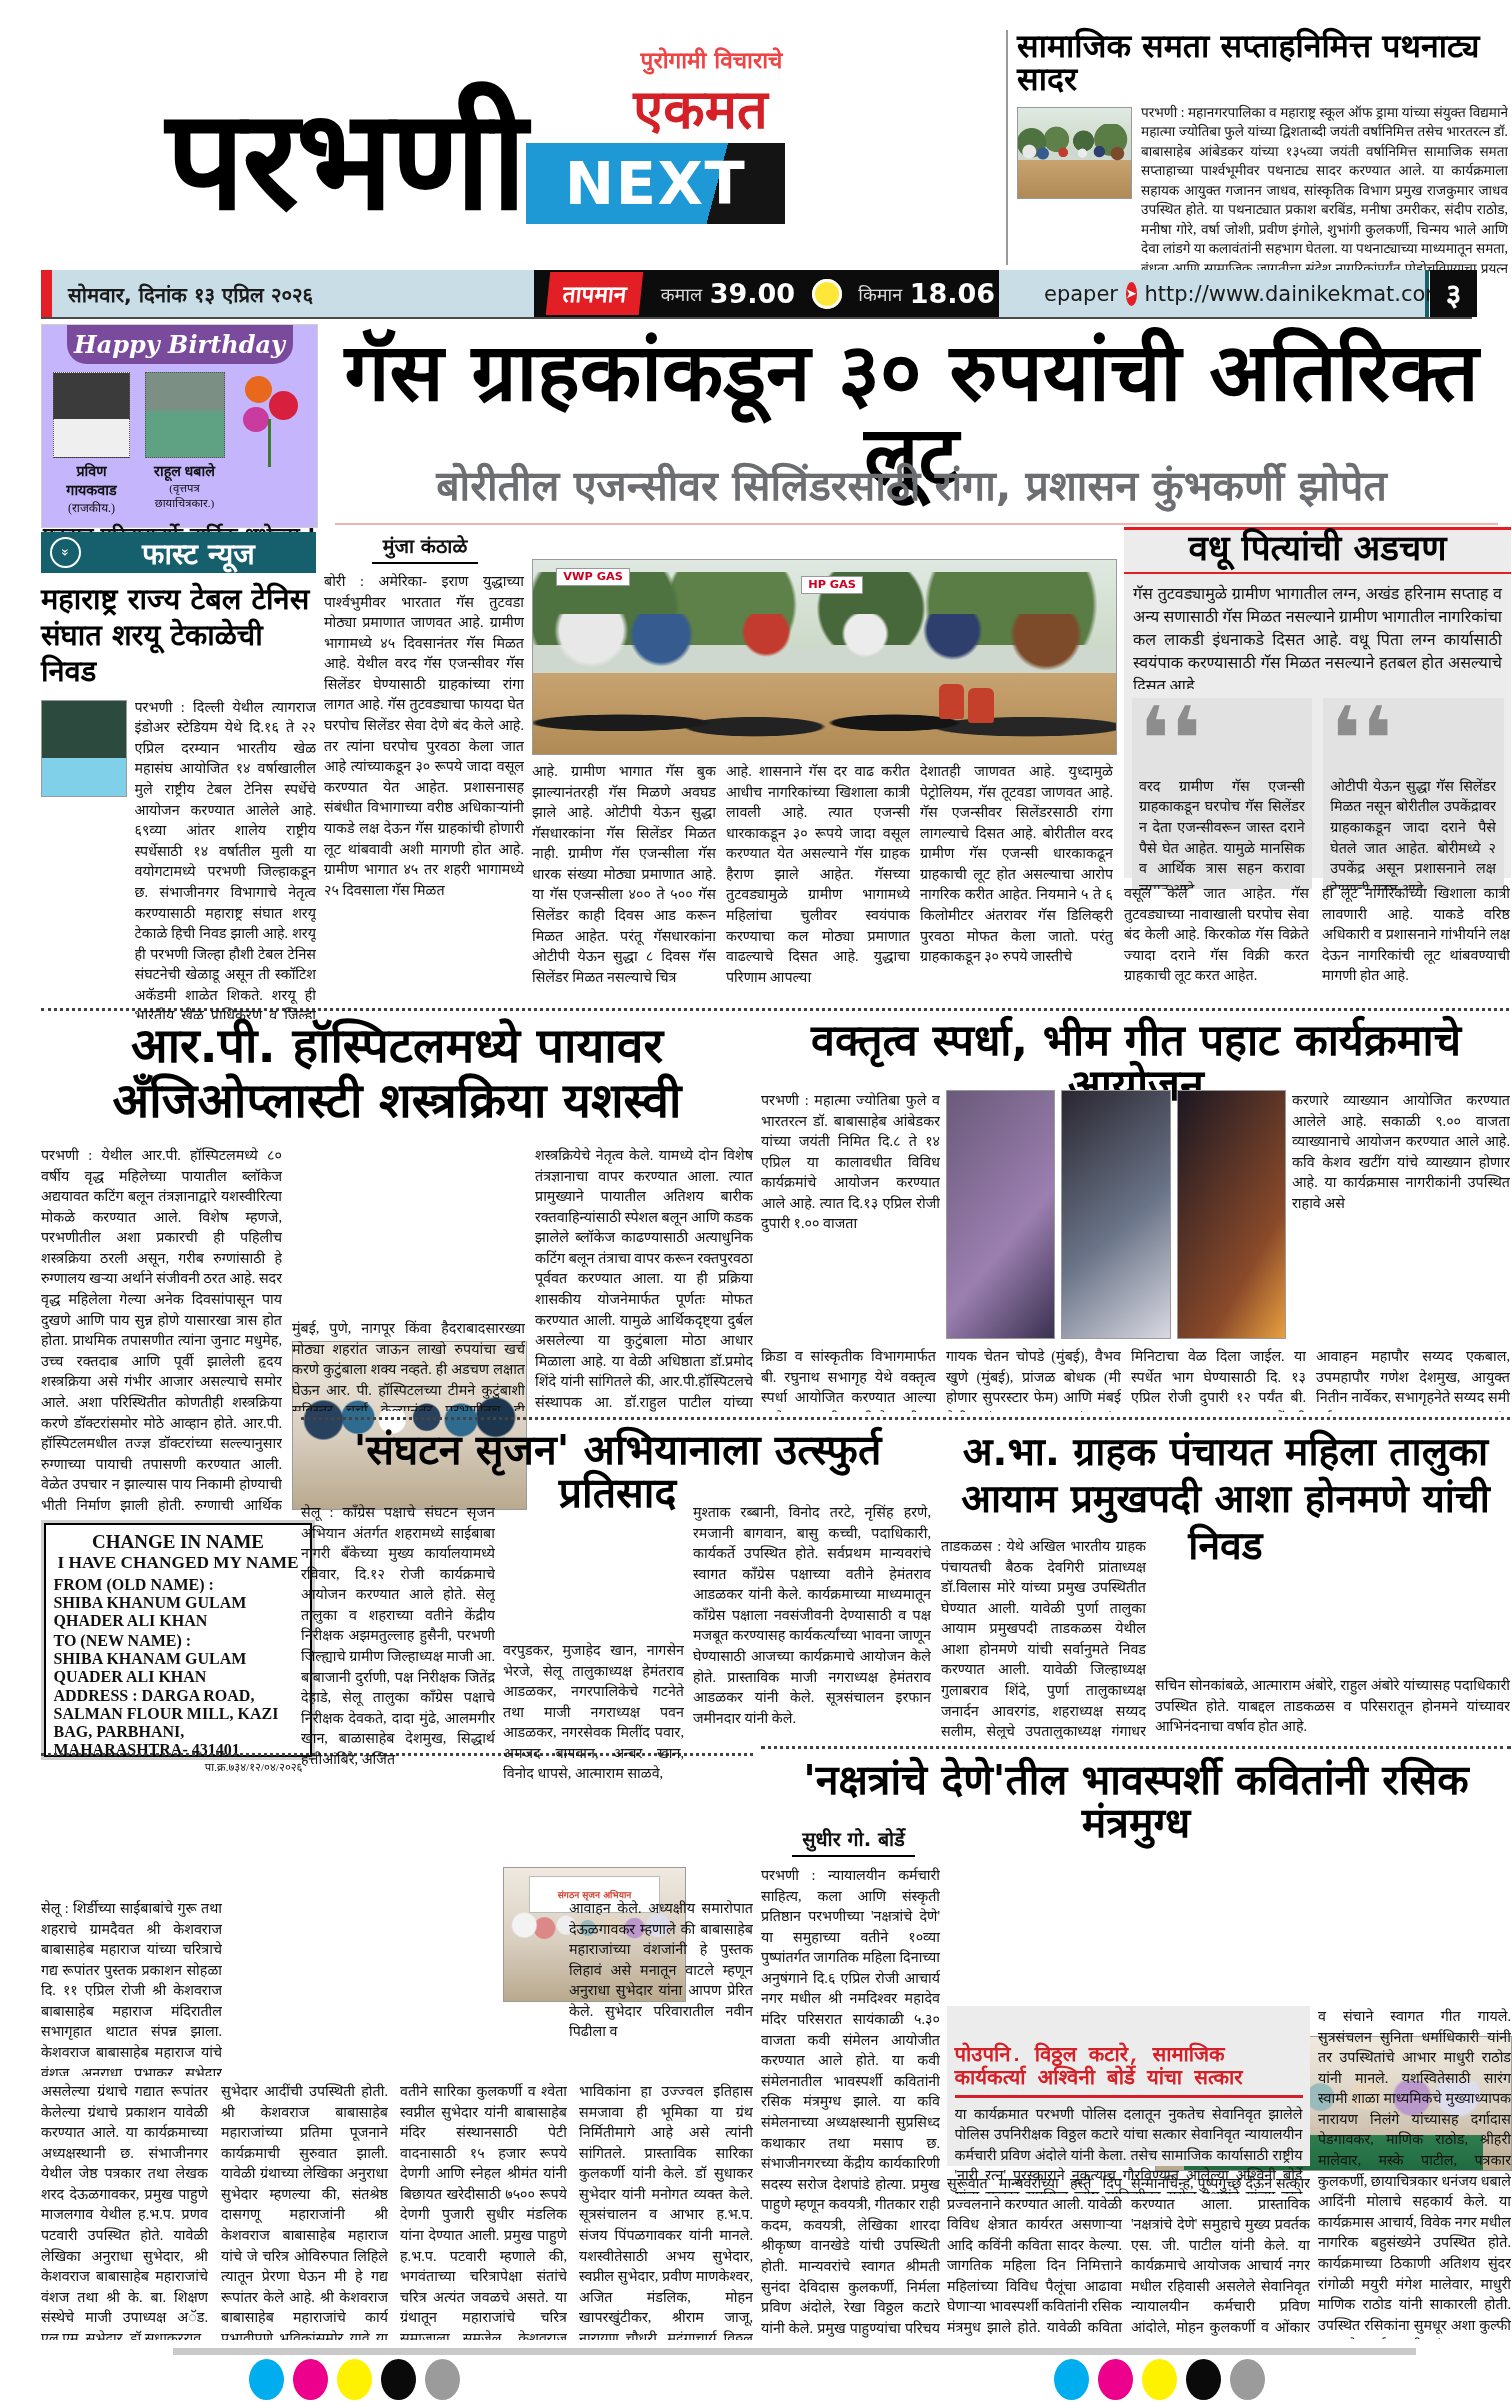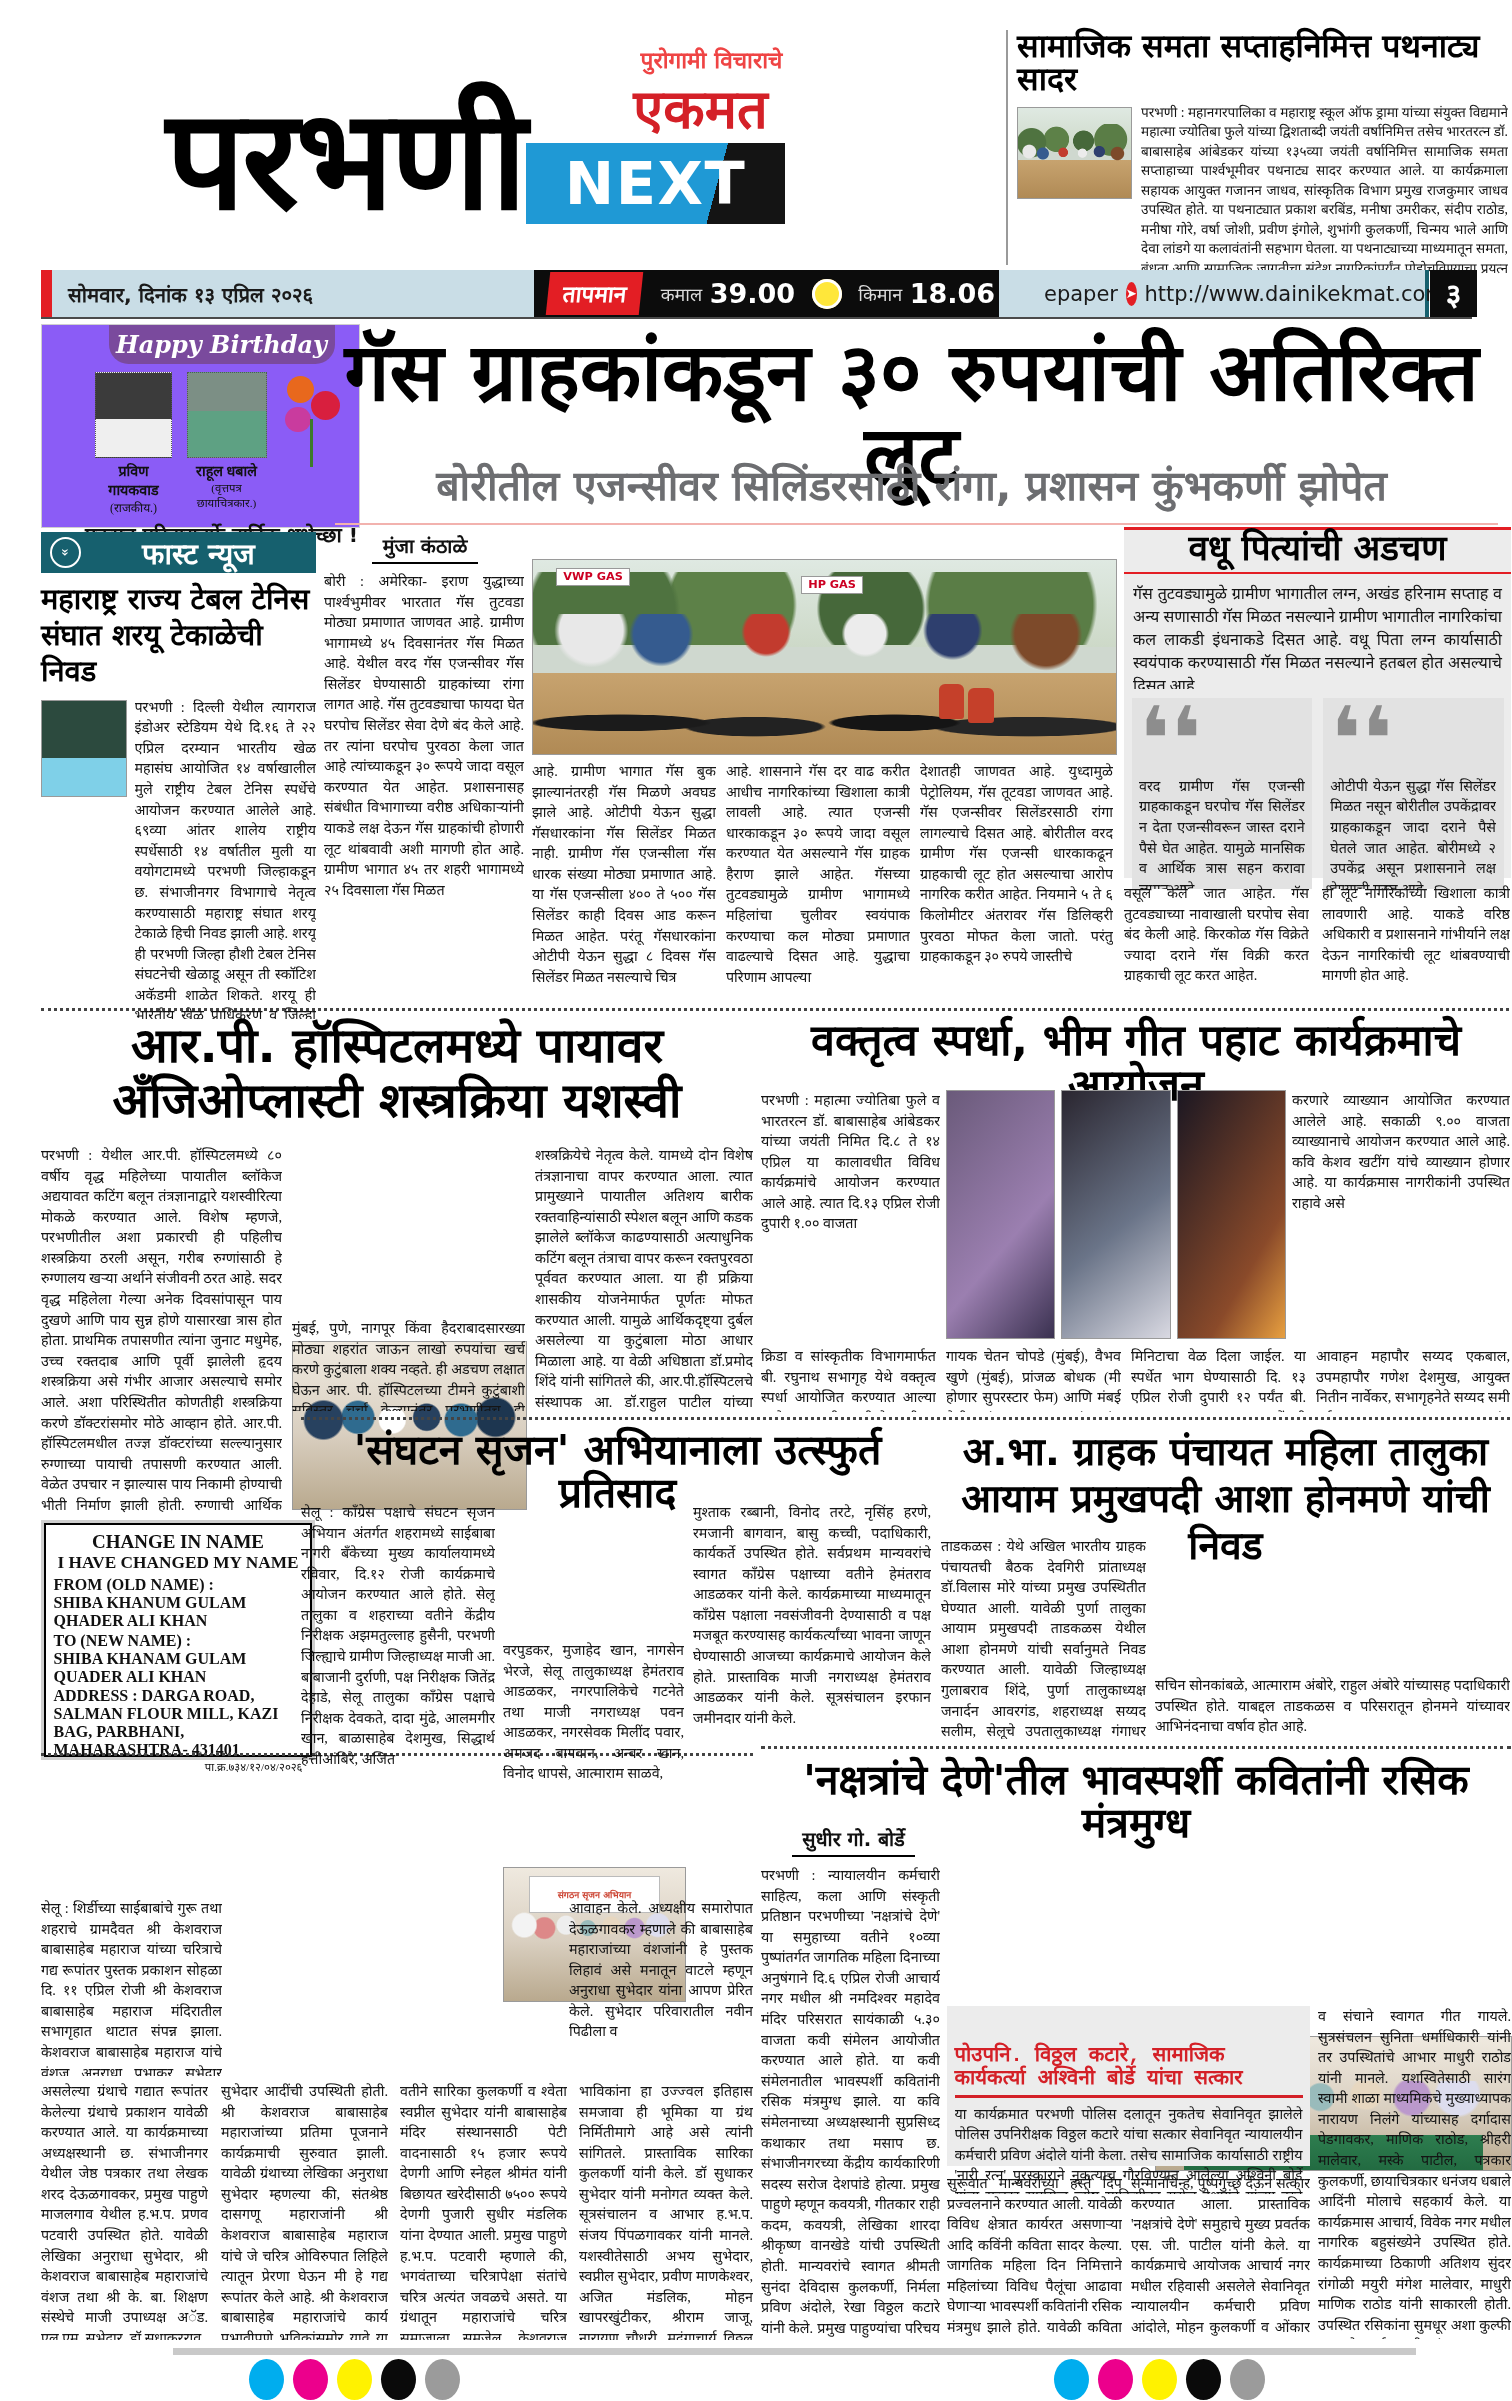--- a/index.html
+++ b/index.html
@@ -87,21 +87,21 @@
       <span style="color:#fff;font-family:'DejaVu Sans',sans-serif;font-weight:800;font-size:27px;margin-left:7.5px;">18.06</span>
     </div>
     <div class="abs" style="left:958px;top:0;width:426px;height:47px;background:#c9dde6;display:flex;align-items:center;border-right:4.5px solid #16606e;">
       <span style="font-family:'DejaVu Sans',sans-serif;font-size:21px;color:#1a1a1a;margin-left:45px;">epaper</span>
       <span style="display:inline-flex;align-items:center;justify-content:center;width:24px;height:24px;border-radius:50%;background:#e31e24;color:#fff;font-size:13.6px;margin:0 7.5px;">➤</span>
       <span style="font-family:'DejaVu Sans',sans-serif;font-size:21px;color:#1a1a1a;">http://www.dainikekmat.com</span>
     </div>
     <div class="abs" style="left:1389px;top:0;width:47px;height:47px;background:#0c0c0c;color:#fff;display:flex;align-items:center;justify-content:center;font-family:'DejaVu Sans',sans-serif;font-weight:800;font-size:30px;">३</div>
   </div>
 
-  <div class="abs" style="left:41px;top:324px;width:275px;height:202px;background:#8b5cf6;border:0.8px solid #cfcfcf;padding-left:42px;">
+  <div class="abs" style="left:41px;top:324px;width:275px;height:202px;background:#c4b5fd;border:0.8px solid #cfcfcf;">
     <div style="margin:0 auto;width:226px;height:39px;background:#7a4a9d;border-radius:0 0 19.6px 19.6px;display:flex;align-items:center;justify-content:center;">
       <span style="color:#fff;font-family:'DejaVu Serif',serif;font-weight:700;font-size:24px;font-style:italic;">Happy Birthday</span>
     </div>
     <div style="display:flex;justify-content:flex-start;padding:7.5px 6px 0 10.5px;gap:10.5px;">
       <div style="width:78px;text-align:center;">
         <div style="width:75px;height:84px;border:1.5px dotted #555;background:linear-gradient(#3b3b3b 55%,#efefef 55%);"></div>
         <div style="font-family:'DejaVu Sans',sans-serif;font-weight:700;font-size:14.3px;margin-top:3px;">प्रविण गायकवाड</div>
         <div style="font-size:12px;">(राजकीय.)</div>
       </div>
       <div style="width:87px;text-align:center;">

